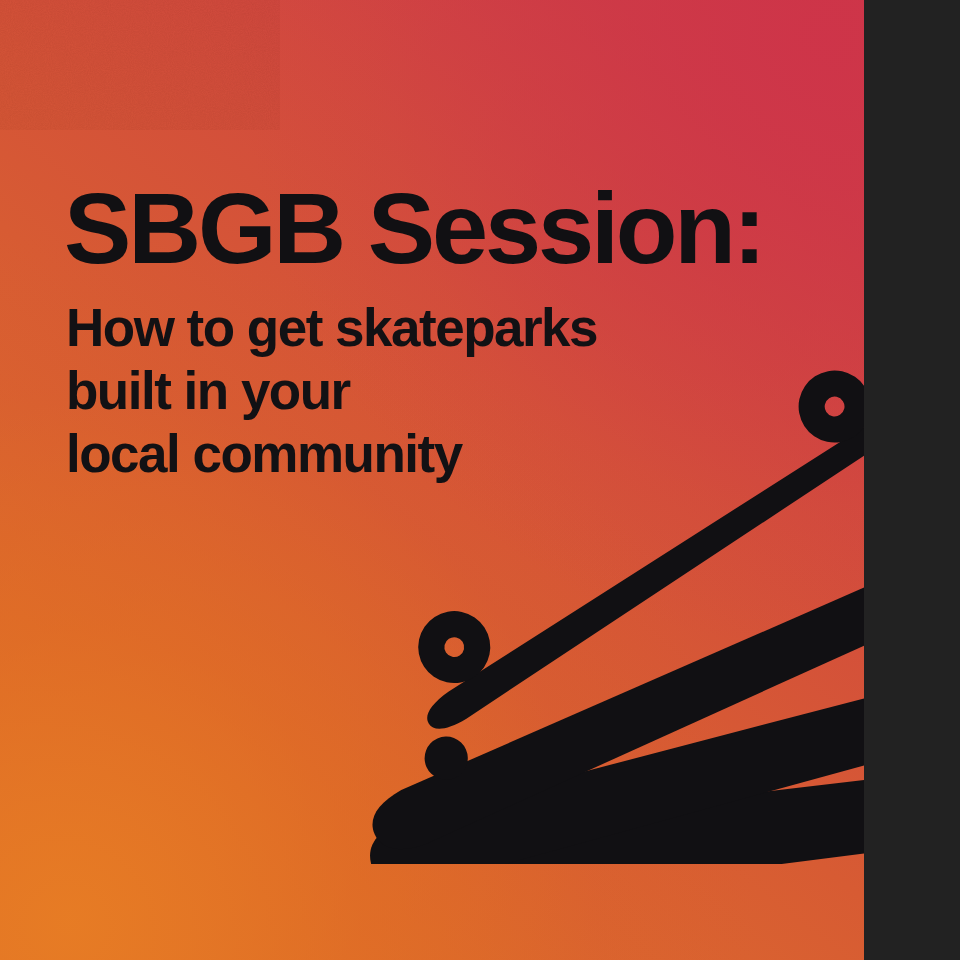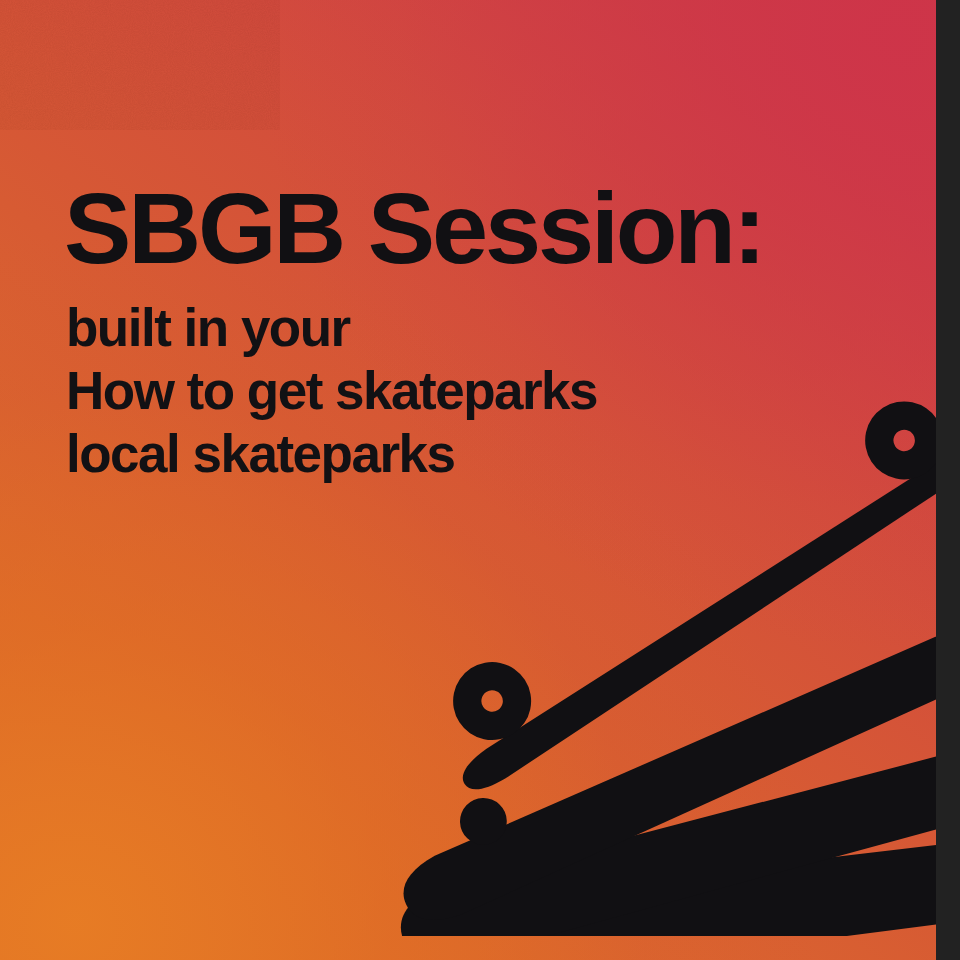--- a/index.html
+++ b/index.html
@@ -3,21 +3,21 @@
 <meta charset="utf-8">
 <title>SBGB Session Poster</title>
 <style>
   html, body {
     margin: 0;
     padding: 0;
     background: #222;
   }
   #poster {
     position: relative;
-    width: 936px;
+    width: 864px;
     height: 960px;
     overflow: hidden;
     font-family: "Liberation Sans", sans-serif;
     background: #D9672E;
     -webkit-font-smoothing: antialiased;
   }
 
   
   .bg-base {
     position: absolute;
@@ -169,23 +169,23 @@
                C -326,17 -338,10 -338,0 Z" fill="#111013"></path>
 
       <path d="M -268,-56 m -40,0 a 40,40 0 1,0 80,0 a 40,40 0 1,0 -80,0 M -268,-56 m -11,0 a 11,11 0 1,0 22,0 a 11,11 0 1,0 -22,0" fill="#111013" fill-rule="evenodd"></path>
       <path d="M 232,-50 m -40,0 a 40,40 0 1,0 80,0 a 40,40 0 1,0 -80,0 M 232,-50 m -11,0 a 11,11 0 1,0 22,0 a 11,11 0 1,0 -22,0" fill="#111013" fill-rule="evenodd"></path>
     </g>
   </svg>
 
   <div class="text-layer">
     <h1 class="title">SBGB Session:</h1>
     <div class="subtitle">
+      <span>How to get skateparks</span>
       <span>built in your</span>
-      <span>How to get skateparks</span>
-      <span>local skateparks</span>
+      <span>local community</span>
     </div>
   </div>
 
   <svg class="grain-dark" aria-hidden="true">
     <filter id="gdark">
       <feTurbulence type="fractalNoise" baseFrequency="0.95" numOctaves="3" stitchTiles="stitch" seed="7"></feTurbulence>
       <feColorMatrix type="matrix" values="0 0 0 0 0.35
                 0 0 0 0 0.18
                 0 0 0 0 0.10
                 0 0 0 0.55 0"></feColorMatrix>

